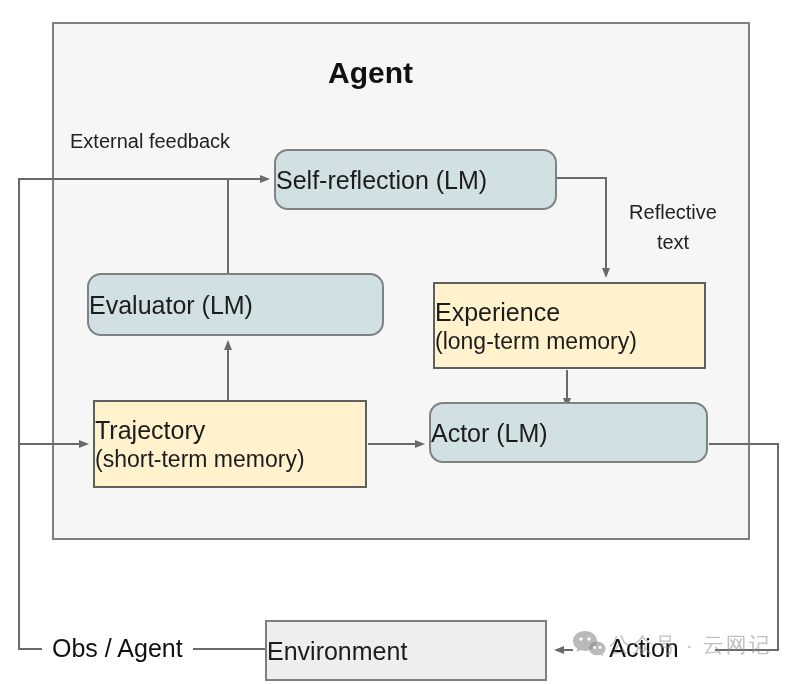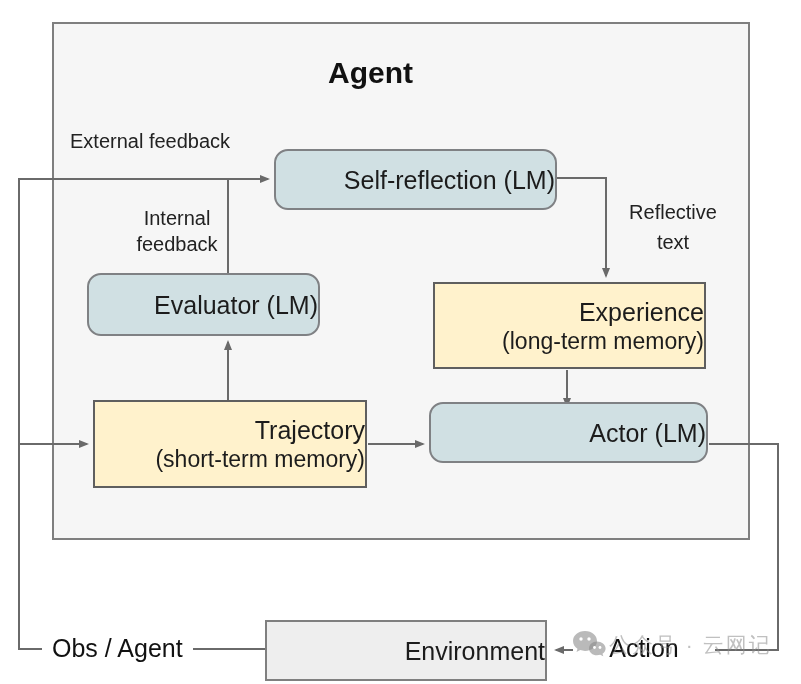--- a/index.html
+++ b/index.html
@@ -11,32 +11,32 @@
     position:absolute;left:52px;top:22px;width:694px;height:514px;
     background:#f6f6f6;border:2px solid #7f7f7f;z-index:0;
   }
   .agent-title{
     position:absolute;left:52px;top:56px;width:637px;text-align:center;
     font-size:30px;font-weight:bold;color:#111;z-index:2;
   }
   svg.wires{position:absolute;left:0;top:0;z-index:1;}
   .node{
     position:absolute;display:flex;flex-direction:column;justify-content:center;
-    align-items:flex-end;text-align:center;z-index:2;box-sizing:border-box;
+    align-items:flex-start;text-align:center;z-index:2;box-sizing:border-box;
   }
   .node .main{font-size:25px;line-height:30px;}
   .node .sub{font-size:23px;line-height:28px;}
   .lm{
     background:#d0e0e3;border:2px solid #7f8184;border-radius:14px;
   }
   .memory{
     background:#fff2cc;border:2px solid #5f5f5f;
   }
   .node-self-reflection{left:274px;top:149px;width:283px;height:61px;}
-  .node-evaluator{left:87px;top:273px;width:233px;height:63px;}
+  .node-evaluator{left:87px;top:273px;width:297px;height:63px;}
   .node-experience{left:433px;top:282px;width:273px;height:87px;}
   .node-trajectory{left:93px;top:400px;width:274px;height:88px;}
   .node-actor{left:429px;top:402px;width:279px;height:61px;}
   .node-environment{
     left:265px;top:620px;width:282px;height:61px;background:#eeeeee;
     border:2px solid #7f7f7f;font-weight:normal;
   }
   .edge-label{position:absolute;font-size:20px;color:#222;z-index:2;}
   .lbl-external{left:70px;top:130px;}
   .lbl-internal{left:123px;top:205px;width:108px;text-align:center;line-height:26px;}
@@ -102,21 +102,20 @@
 
   <div class="node lm node-actor">
     <div class="main">Actor (LM)</div>
   </div>
 
   <div class="node node-environment">
     <div class="main">Environment</div>
   </div>
 
   <div class="edge-label lbl-external">External feedback</div>
-  <div class="edge-label lbl-internal">Internal feedback</div>
   <div class="edge-label lbl-reflective">Reflective text</div>
 
   <div class="io-label lbl-obs">Obs / Agent</div>
   <div class="io-label lbl-action">Action</div>
 
   <div class="watermark">
     <svg width="36" height="34" viewBox="0 0 36 34">
       <g fill="rgba(140,140,140,0.6)">
         <path d="M14,3 C7,3 2,7.5 2,13 C2,16.2 3.8,19 6.5,20.7 L5.5,24 L9.3,22.1 C10.7,22.6 12.3,22.9 14,22.9 C21,22.9 26,18.4 26,13 C26,7.5 21,3 14,3 Z"></path>
         <path d="M26,13.5 C21.5,13.5 18,16.6 18,20.4 C18,24.2 21.5,27.3 26,27.3 C27.1,27.3 28.2,27.1 29.2,26.8 L32.3,28.3 L31.5,25.7 C33.4,24.4 34.6,22.5 34.6,20.4 C34.6,16.6 30.5,13.5 26,13.5 Z"></path>

